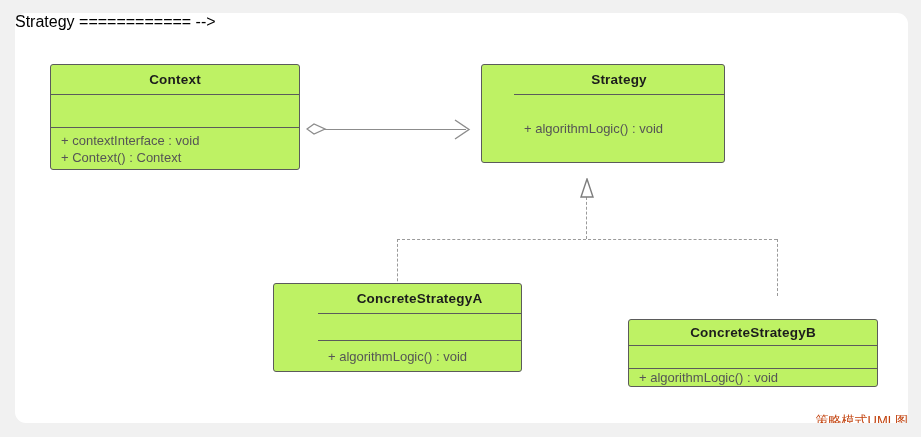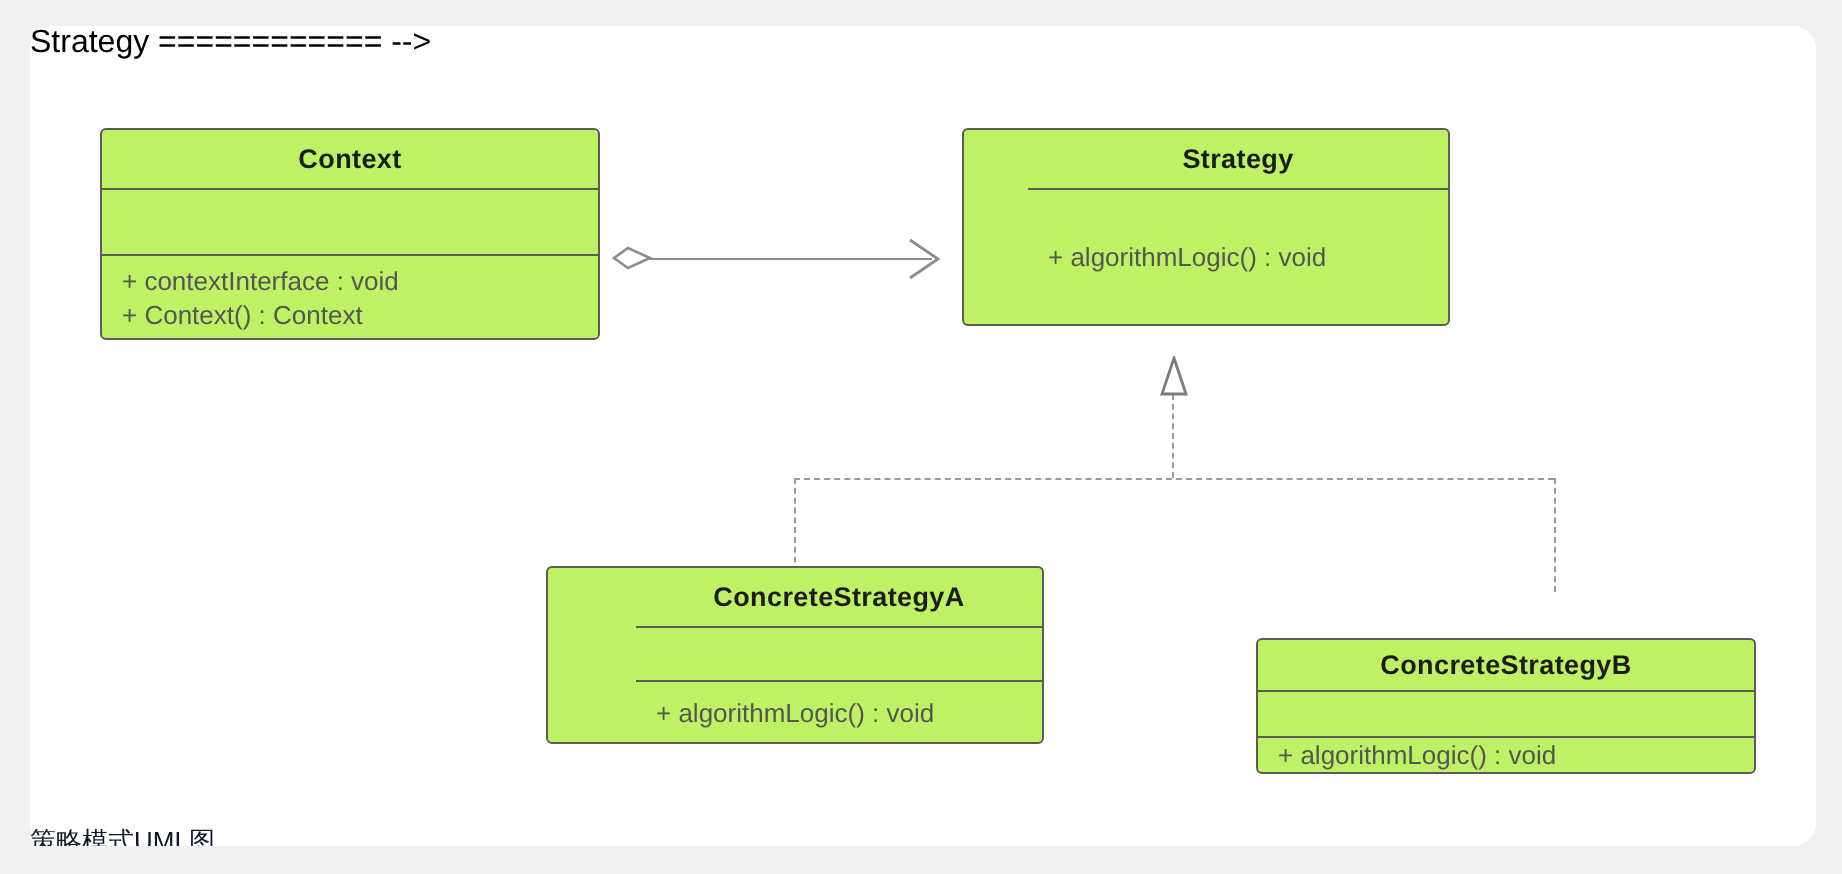--- a/index.html
+++ b/index.html
@@ -96,23 +96,23 @@
     position: absolute;
     z-index: 4;
   }
   .caption {
     position: absolute;
     left: 0;
     right: 0;
     bottom: 0;
     height: 12px;
     overflow: hidden;
-    text-align: left;
+    text-align: right;
     font-size: 13px;
-    color: #0f172a;
+    color: #c2410c;
     line-height: 19px;
     white-space: nowrap;
   }
 </style>
 </head>
 <body>
 
 <div id="canvas">
 
   <div class="card">

